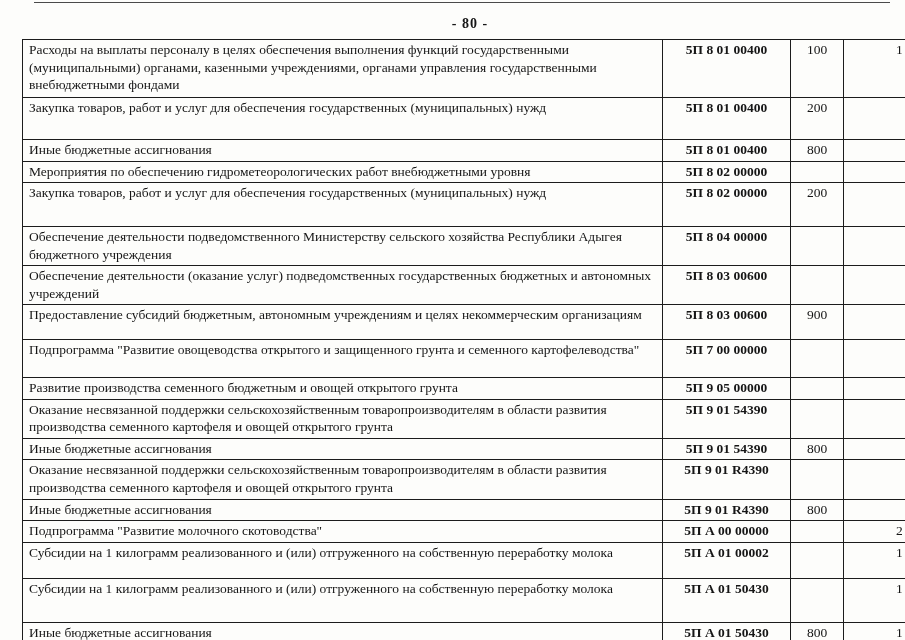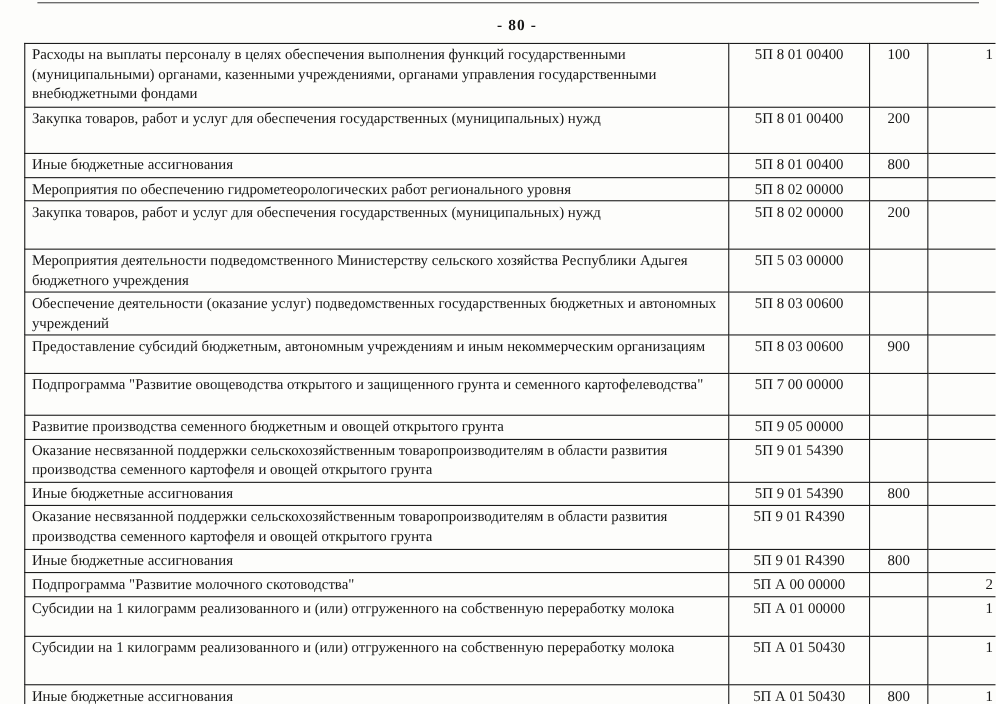--- a/index.html
+++ b/index.html
@@ -42,21 +42,21 @@
   td {
     border: 1.5px solid #1c1c1c;
     vertical-align: top;
     font-size: 13.5px;
     line-height: 1.30;
     padding: 1px 4px 2px 6px;
     overflow: hidden;
   }
 
   .td-desc { width: 640px; }
-  .td-code { width: 128px; text-align: center; padding-left: 2px; padding-right: 2px; white-space: nowrap; }
+  .td-code { width: 128px; text-align: center; padding-left: 2px; padding-right: 2px; white-space: nowrap; font-weight: bold; }
   .td-vr   { width: 53px;  text-align: center; padding-left: 2px; padding-right: 2px; }
   .td-sum  { width: 119px; text-align: left; padding-left: 52px; white-space: nowrap; }
 </style>
 </head>
 <body>
 
 <div class="page">
   <div class="scan-line"></div>
   <div class="page-number">- 80 -</div>
 
@@ -74,45 +74,45 @@
           <td class="td-vr"><span>200</span></td>
           <td class="td-sum"><span></span></td>
         </tr>
         <tr style="height: 18px;">
           <td class="td-desc"><span>Иные бюджетные ассигнования</span></td>
           <td class="td-code"><span>5П 8 01 00400</span></td>
           <td class="td-vr"><span>800</span></td>
           <td class="td-sum"><span></span></td>
         </tr>
         <tr style="height: 18px;">
-          <td class="td-desc"><span>Мероприятия по обеспечению гидрометеорологических работ регионального уровня</span></td>
+          <td class="td-desc"><span>Мероприятия по обеспечению гидрометеорологических работ внебюджетными уровня</span></td>
           <td class="td-code"><span>5П 8 02 00000</span></td>
           <td class="td-vr"><span></span></td>
           <td class="td-sum"><span></span></td>
         </tr>
         <tr style="height: 44px;">
           <td class="td-desc"><span>Закупка товаров, работ и услуг для обеспечения государственных (муниципальных) нужд</span></td>
           <td class="td-code"><span>5П 8 02 00000</span></td>
           <td class="td-vr"><span>200</span></td>
           <td class="td-sum"><span></span></td>
         </tr>
         <tr style="height: 34px;">
-          <td class="td-desc"><span>Мероприятия деятельности подведомственного Министерству сельского хозяйства Республики Адыгея бюджетного учреждения</span></td>
-          <td class="td-code"><span>5П 5 03 00000</span></td>
+          <td class="td-desc"><span>Обеспечение деятельности подведомственного Министерству сельского хозяйства Республики Адыгея бюджетного учреждения</span></td>
+          <td class="td-code"><span>5П 8 04 00000</span></td>
           <td class="td-vr"><span></span></td>
           <td class="td-sum"><span></span></td>
         </tr>
         <tr style="height: 35px;">
           <td class="td-desc"><span>Обеспечение деятельности (оказание услуг) подведомственных государственных бюджетных и автономных учреждений</span></td>
           <td class="td-code"><span>5П 8 03 00600</span></td>
           <td class="td-vr"><span></span></td>
           <td class="td-sum"><span></span></td>
         </tr>
         <tr style="height: 35px;">
-          <td class="td-desc"><span>Предоставление субсидий бюджетным, автономным учреждениям и иным некоммерческим организациям</span></td>
+          <td class="td-desc"><span>Предоставление субсидий бюджетным, автономным учреждениям и целях некоммерческим организациям</span></td>
           <td class="td-code"><span>5П 8 03 00600</span></td>
           <td class="td-vr"><span>900</span></td>
           <td class="td-sum"><span></span></td>
         </tr>
         <tr style="height: 38px;">
           <td class="td-desc"><span>Подпрограмма "Развитие овощеводства открытого и защищенного грунта и семенного картофелеводства"</span></td>
           <td class="td-code"><span>5П 7 00 00000</span></td>
           <td class="td-vr"><span></span></td>
           <td class="td-sum"><span></span></td>
         </tr>
@@ -147,21 +147,21 @@
           <td class="td-sum"><span></span></td>
         </tr>
         <tr style="height: 20px;">
           <td class="td-desc"><span>Подпрограмма "Развитие молочного скотоводства"</span></td>
           <td class="td-code"><span>5П А 00 00000</span></td>
           <td class="td-vr"><span></span></td>
           <td class="td-sum"><span>2</span></td>
         </tr>
         <tr style="height: 36px;">
           <td class="td-desc"><span>Субсидии на 1 килограмм реализованного и (или) отгруженного на собственную переработку молока</span></td>
-          <td class="td-code"><span>5П А 01 00000</span></td>
+          <td class="td-code"><span>5П А 01 00002</span></td>
           <td class="td-vr"><span></span></td>
           <td class="td-sum"><span>1</span></td>
         </tr>
         <tr style="height: 44px;">
           <td class="td-desc"><span>Субсидии на 1 килограмм реализованного и (или) отгруженного на собственную переработку молока</span></td>
           <td class="td-code"><span>5П А 01 50430</span></td>
           <td class="td-vr"><span></span></td>
           <td class="td-sum"><span>1</span></td>
         </tr>
         <tr style="height: 24px;">

